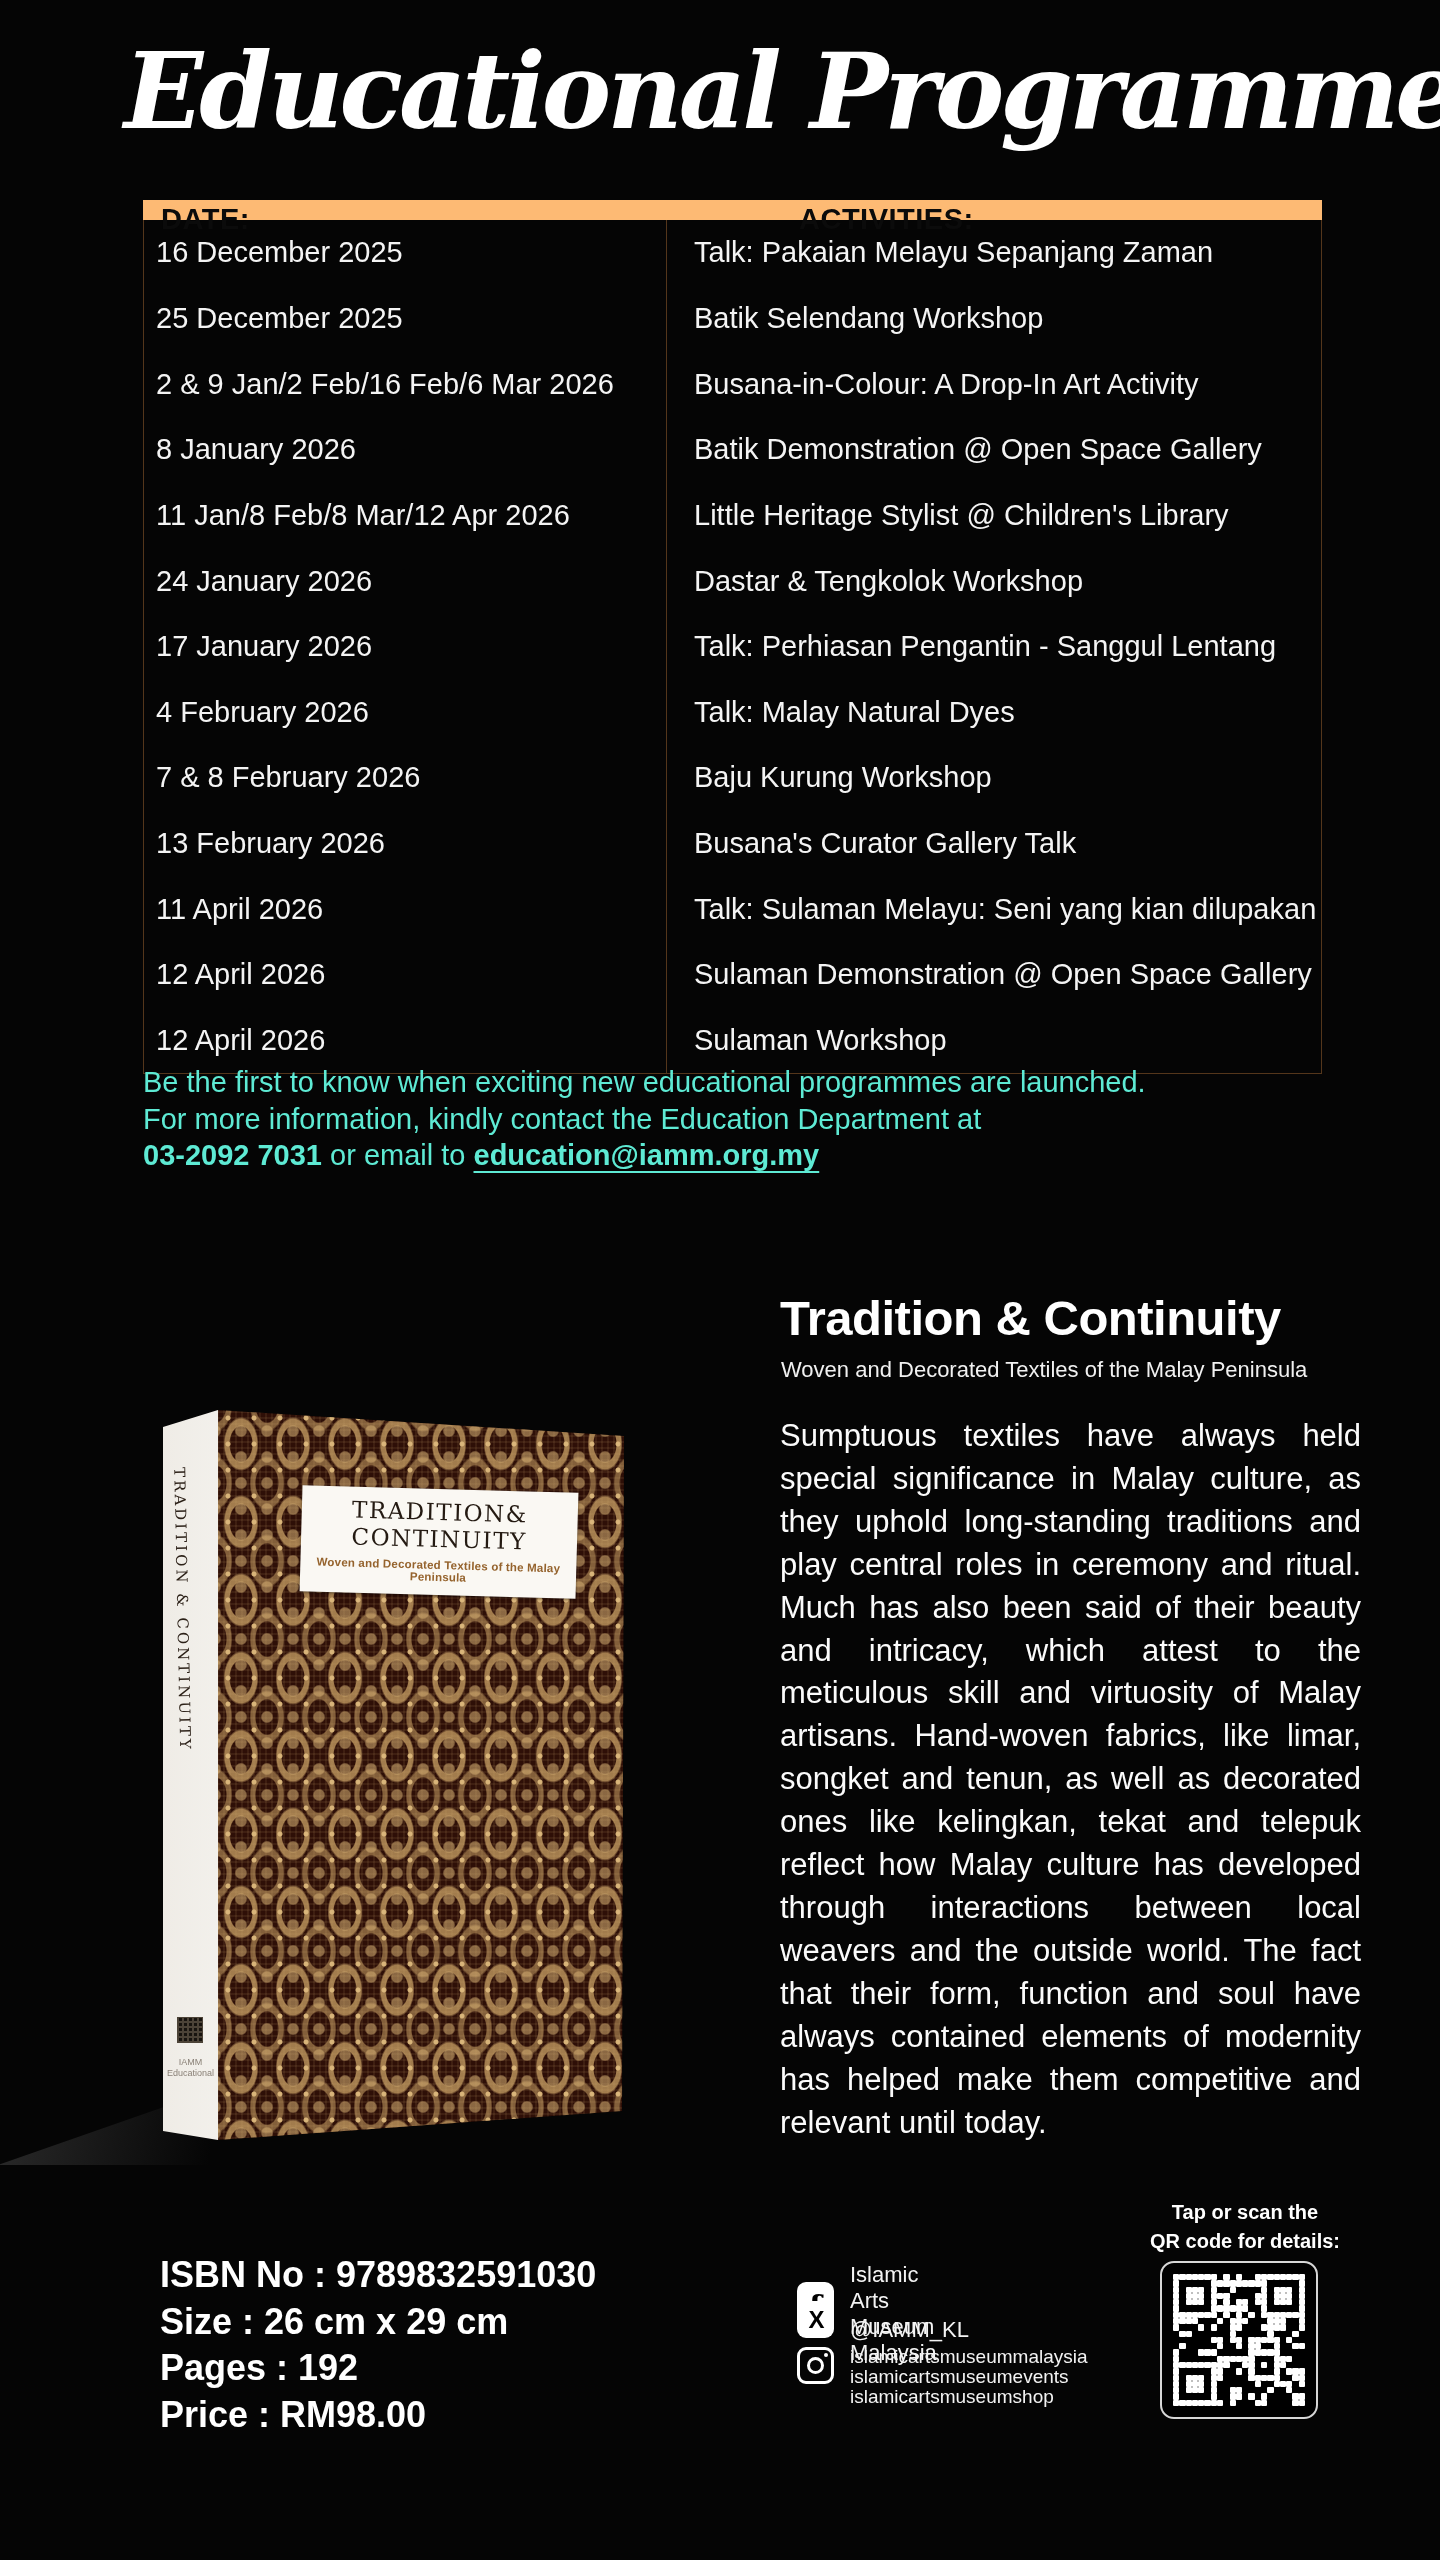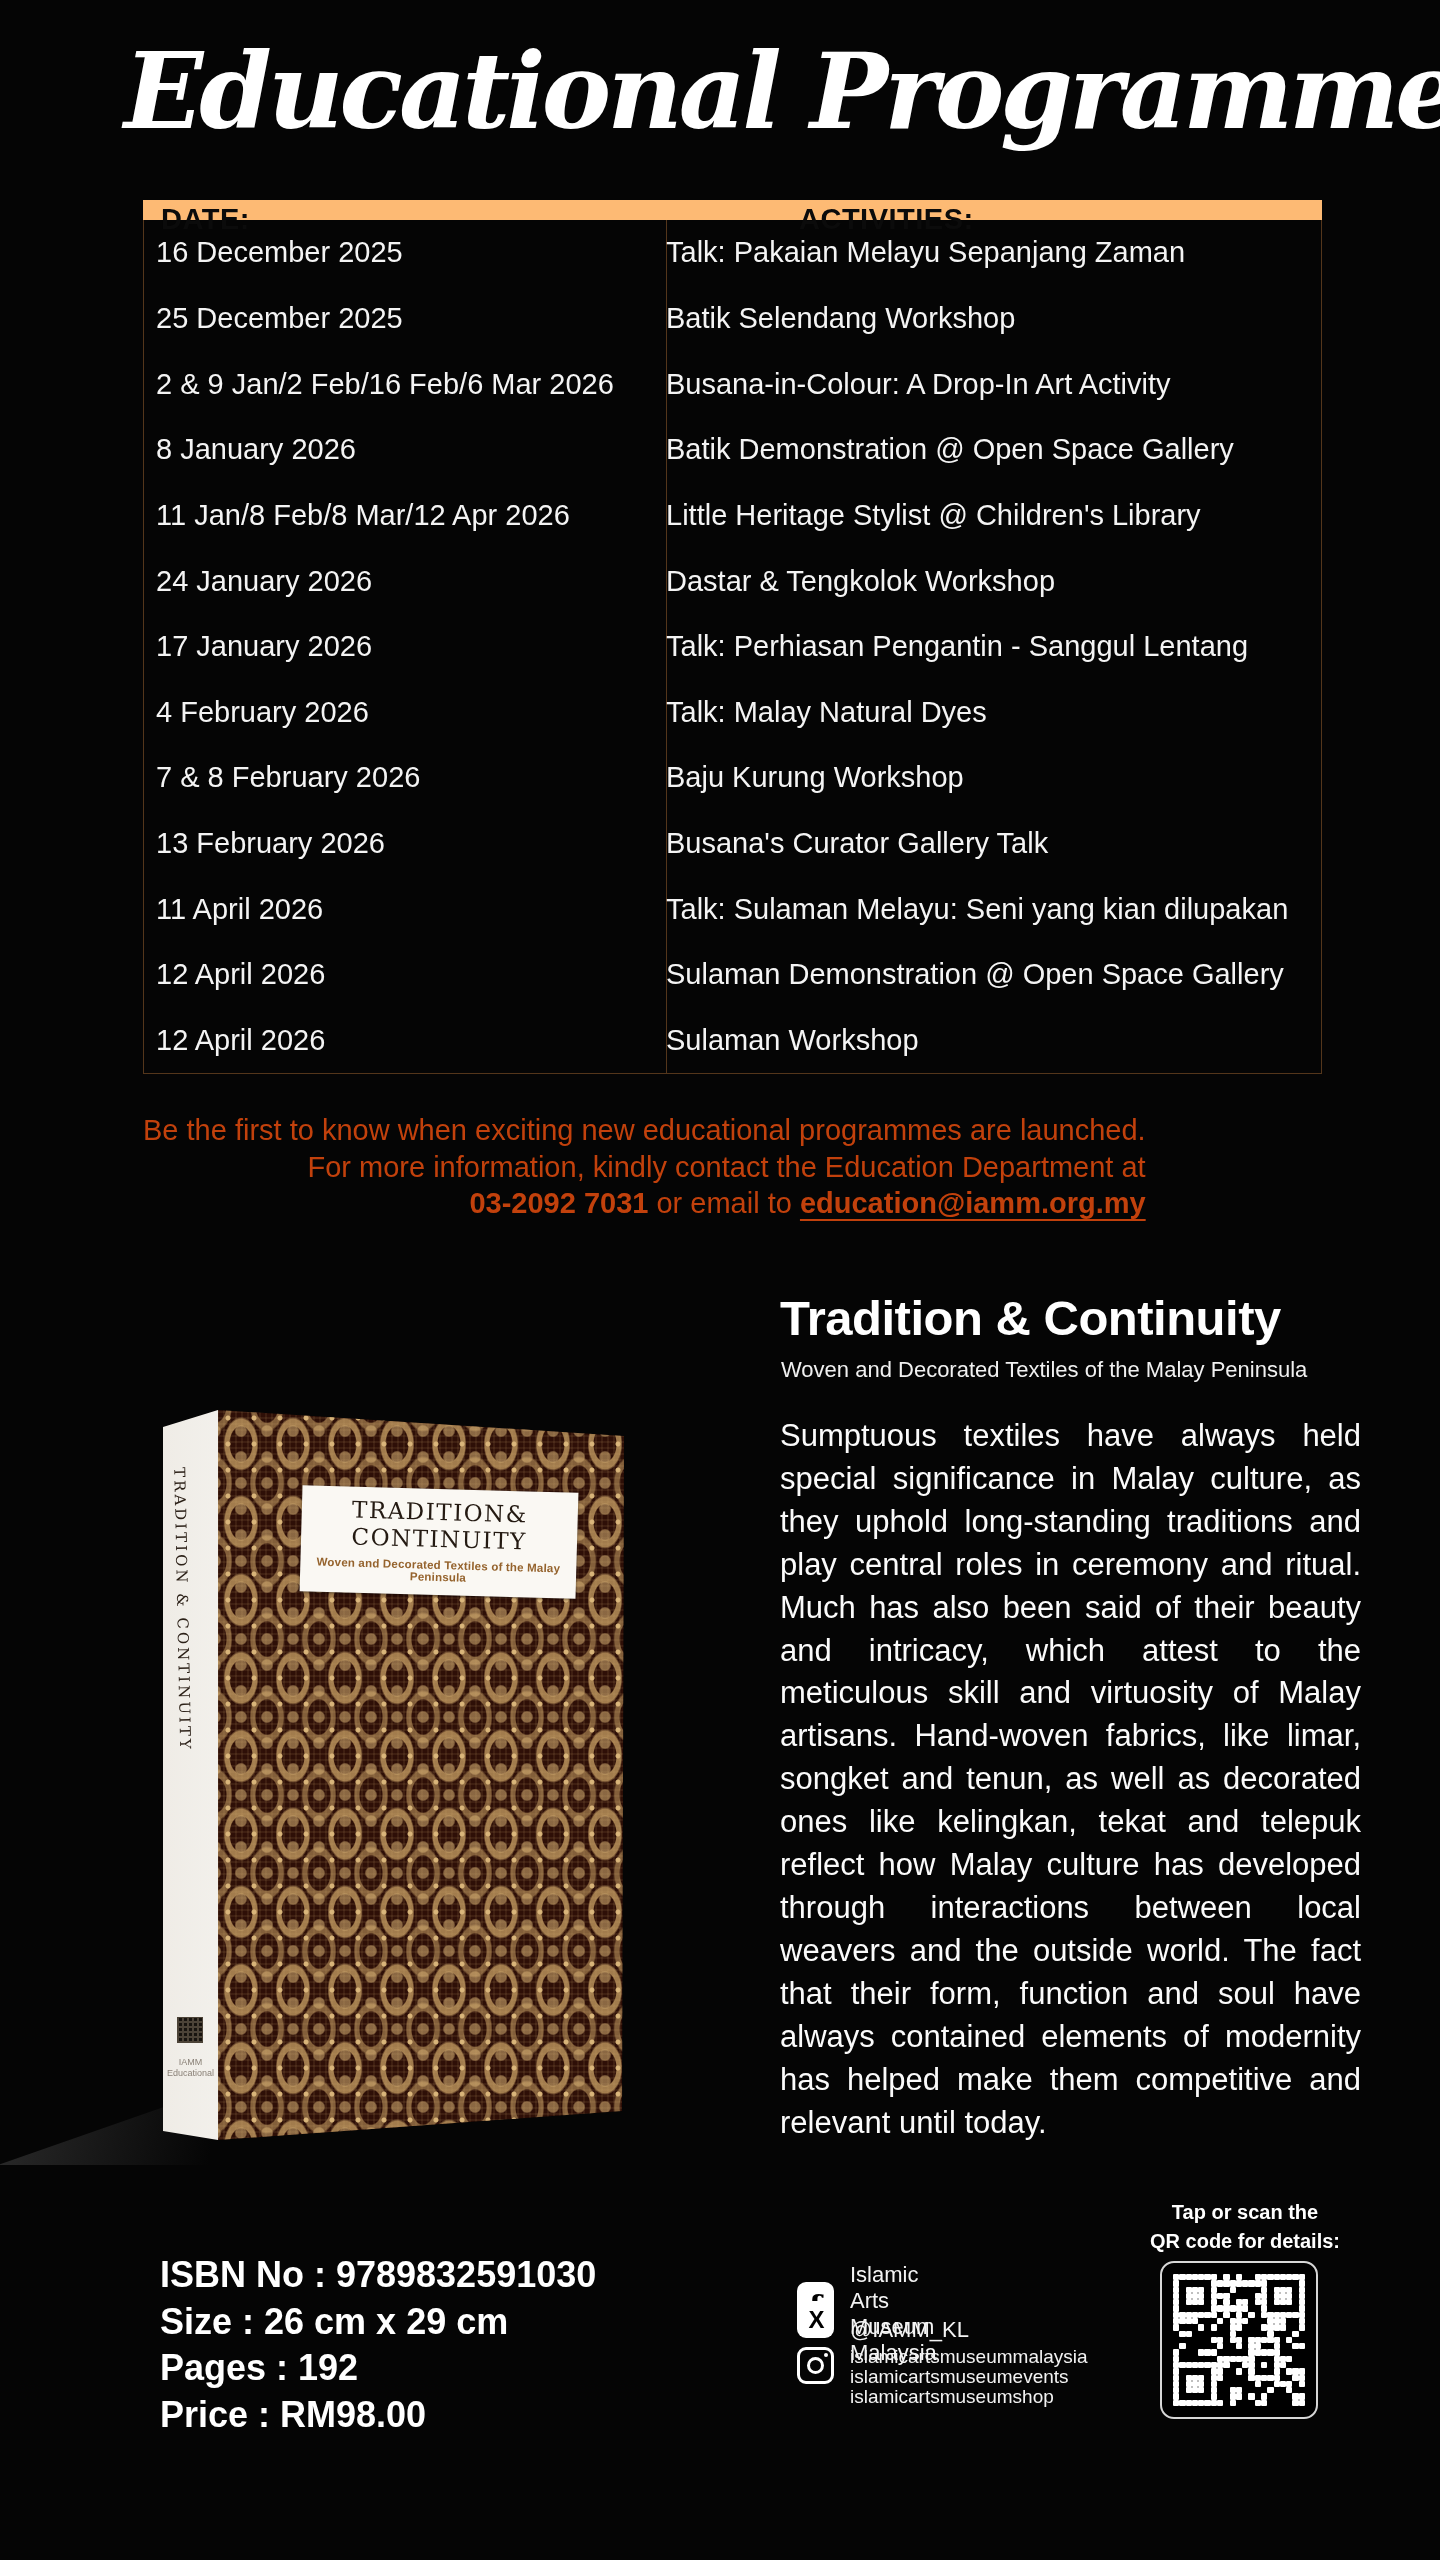--- a/index.html
+++ b/index.html
@@ -14,24 +14,24 @@
   
   .schedule{position:absolute;left:143px;top:200px;width:1179px;}
   .schedule-head{position:relative;height:20px;background:#fdba74;}
   .schedule-head .hlabel{position:absolute;top:3px;font-size:29px;font-weight:bold;color:#0b0b0b;letter-spacing:0.5px;}
   .hlabel.date{left:18px;}
   .hlabel.acts{left:656px;}
   .schedule-body{position:relative;border:1px solid rgba(150,95,45,0.55);border-top:none;height:854px;box-sizing:border-box;}
   .schedule-body .divider{position:absolute;left:522px;top:0;bottom:0;width:1px;background:rgba(150,95,45,0.55);}
   .srow{display:flex;align-items:center;height:65.65px;}
   .srow .cell-date{width:522px;box-sizing:border-box;padding-left:12px;font-size:29px;color:#f4f4f4;}
-  .srow .cell-act{flex:1;box-sizing:border-box;font-size:29px;color:#f4f4f4;}
-
-  
-  .contact{position:absolute;left:143px;top:1112px;font-size:29px;line-height:36.5px;color:#c2410c;text-align:right;}
+  .srow .cell-act{flex:1;box-sizing:border-box;padding-left:28px;font-size:29px;color:#f4f4f4;}
+
+  
+  .contact{position:absolute;left:143px;top:1064px;font-size:29px;line-height:36.5px;color:#5eead4;}
   .contact b{font-weight:bold;}
   .contact .email{font-weight:bold;text-decoration:underline;text-decoration-thickness:2px;text-underline-offset:6px;}
 
   
   .book{position:absolute;left:163px;top:1405px;width:465px;height:740px;}
   .book-shadow{position:absolute;left:-165px;top:595px;width:340px;height:165px;
      background:linear-gradient(100deg, rgba(110,110,110,0.38), rgba(10,10,10,0) 65%);
      clip-path:polygon(0 100%,100% 28%,100% 100%);}
   .book-spine{position:absolute;inset:0;background:linear-gradient(90deg,#efece6,#ffffff 55%,#dedad2 98%);
      clip-path:polygon(0px 22px,55px 5px,55px 735px,0px 726px);}

